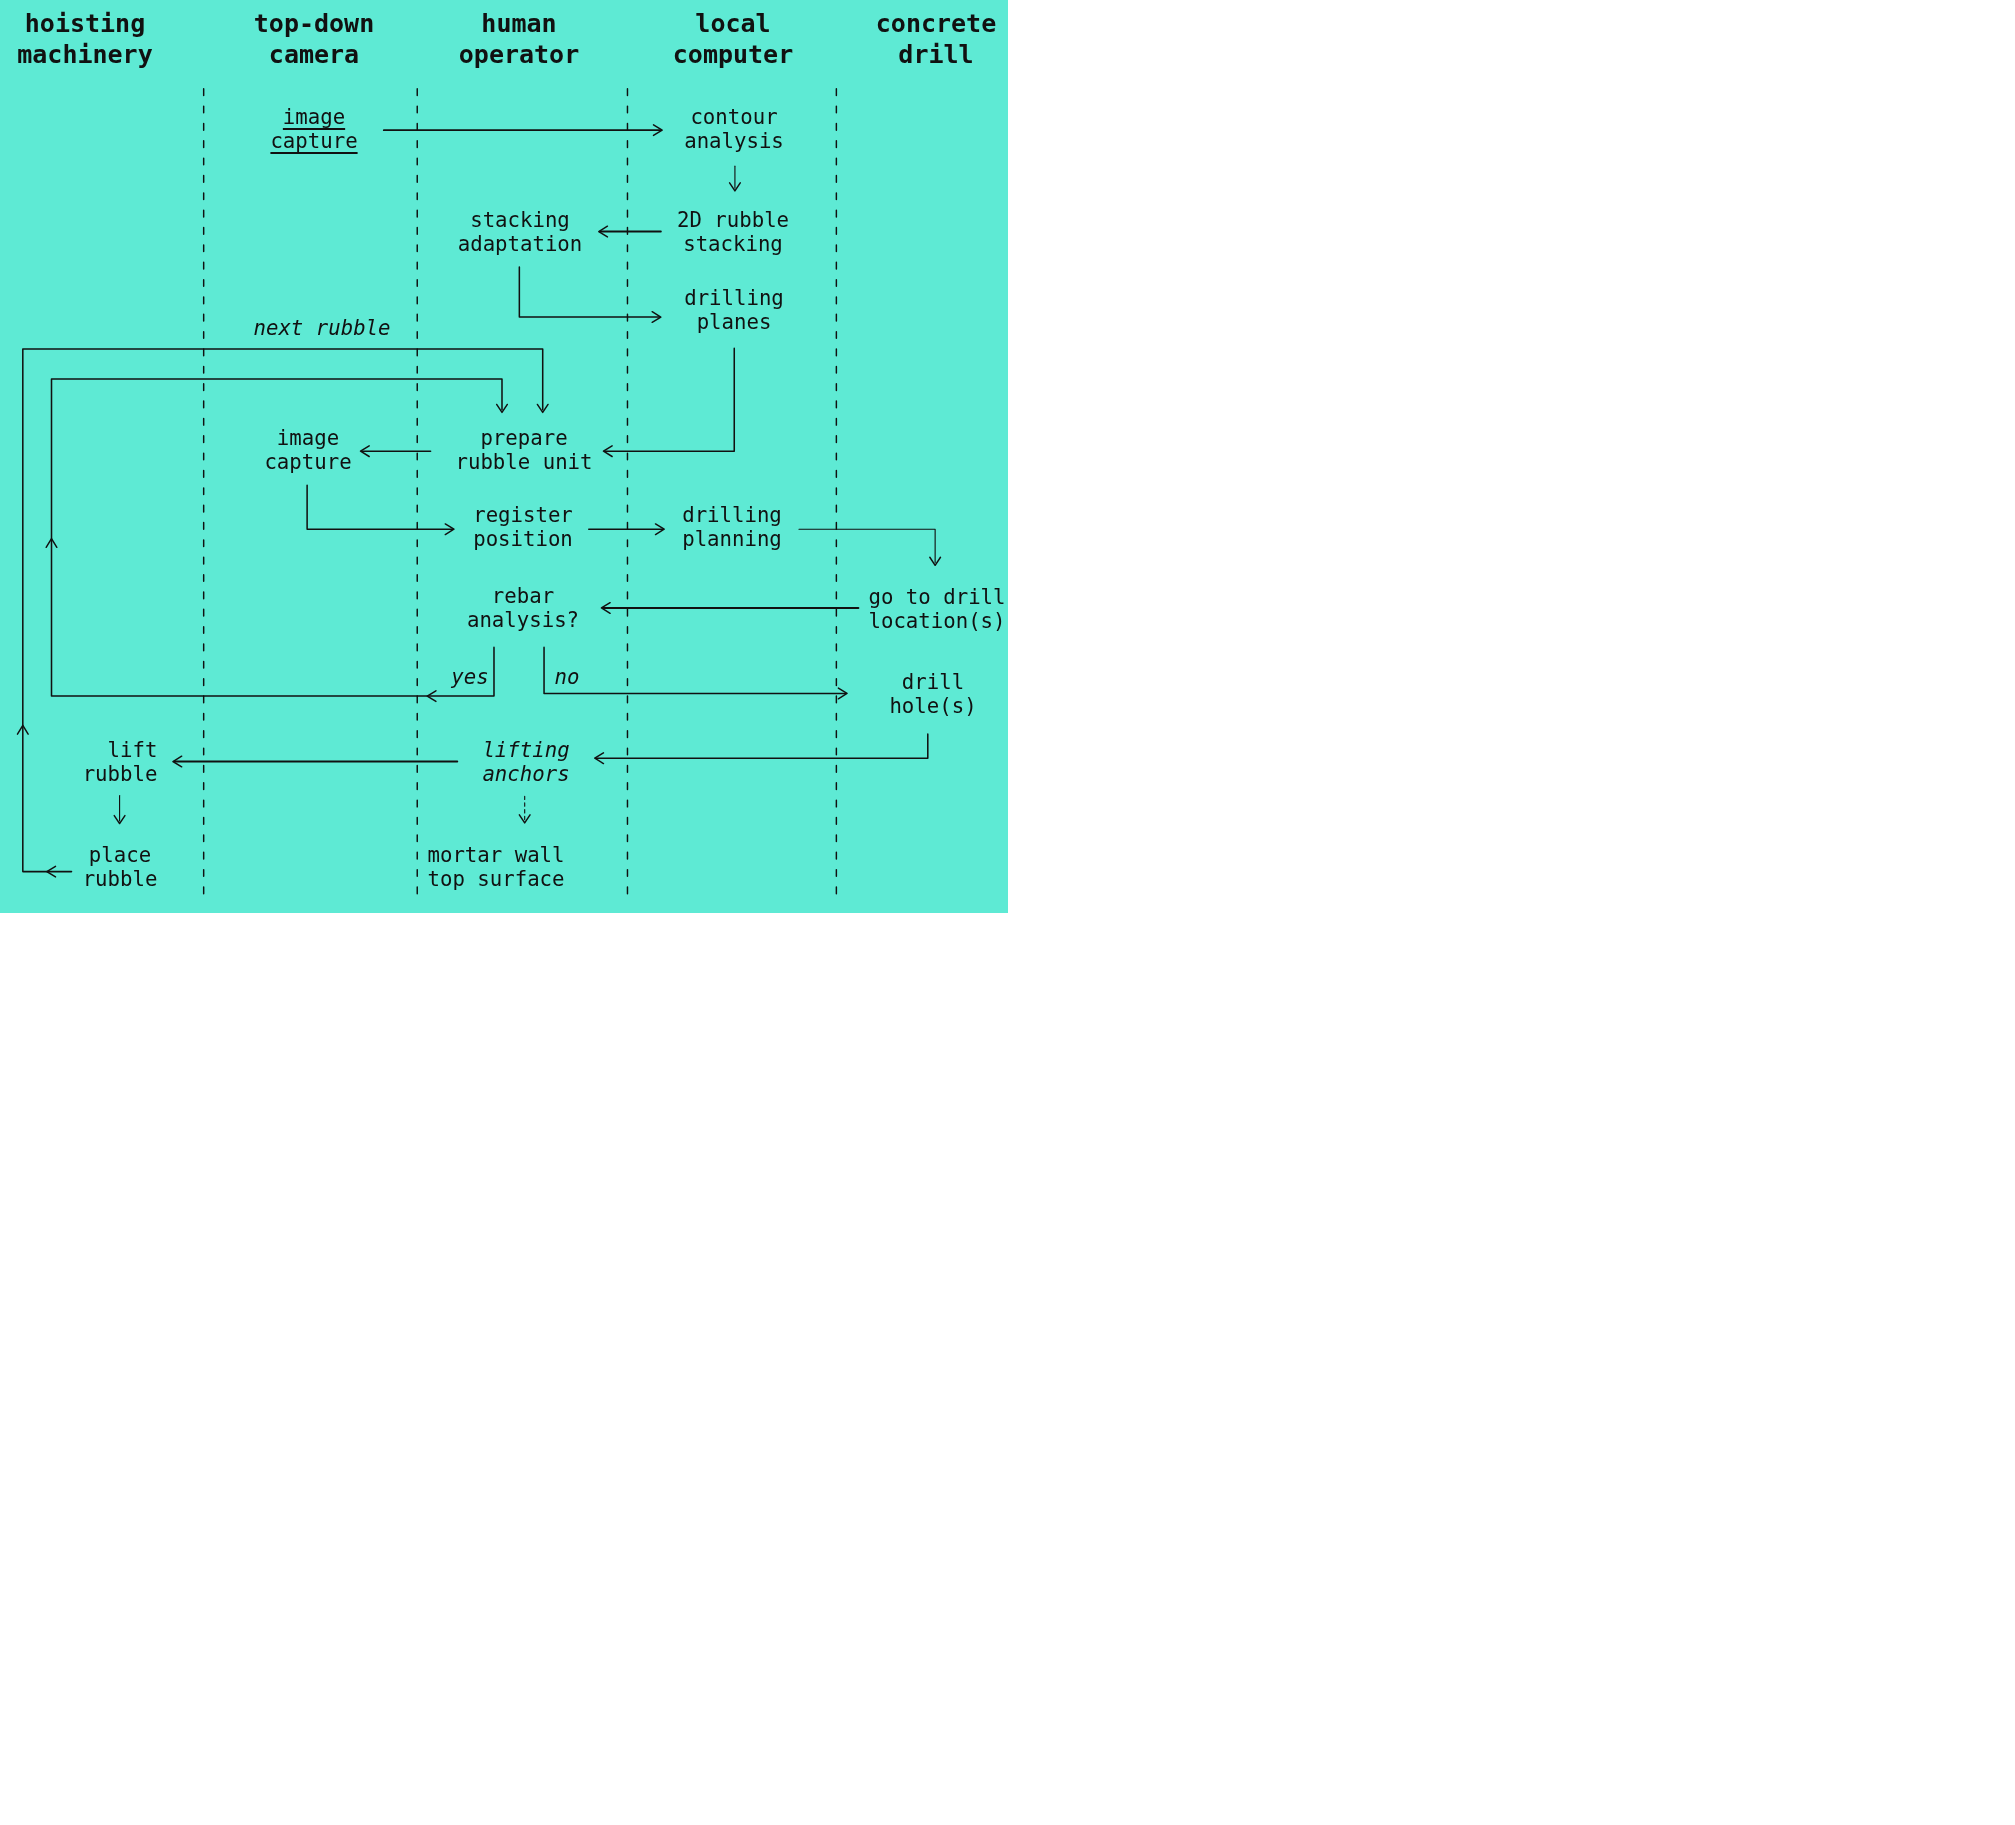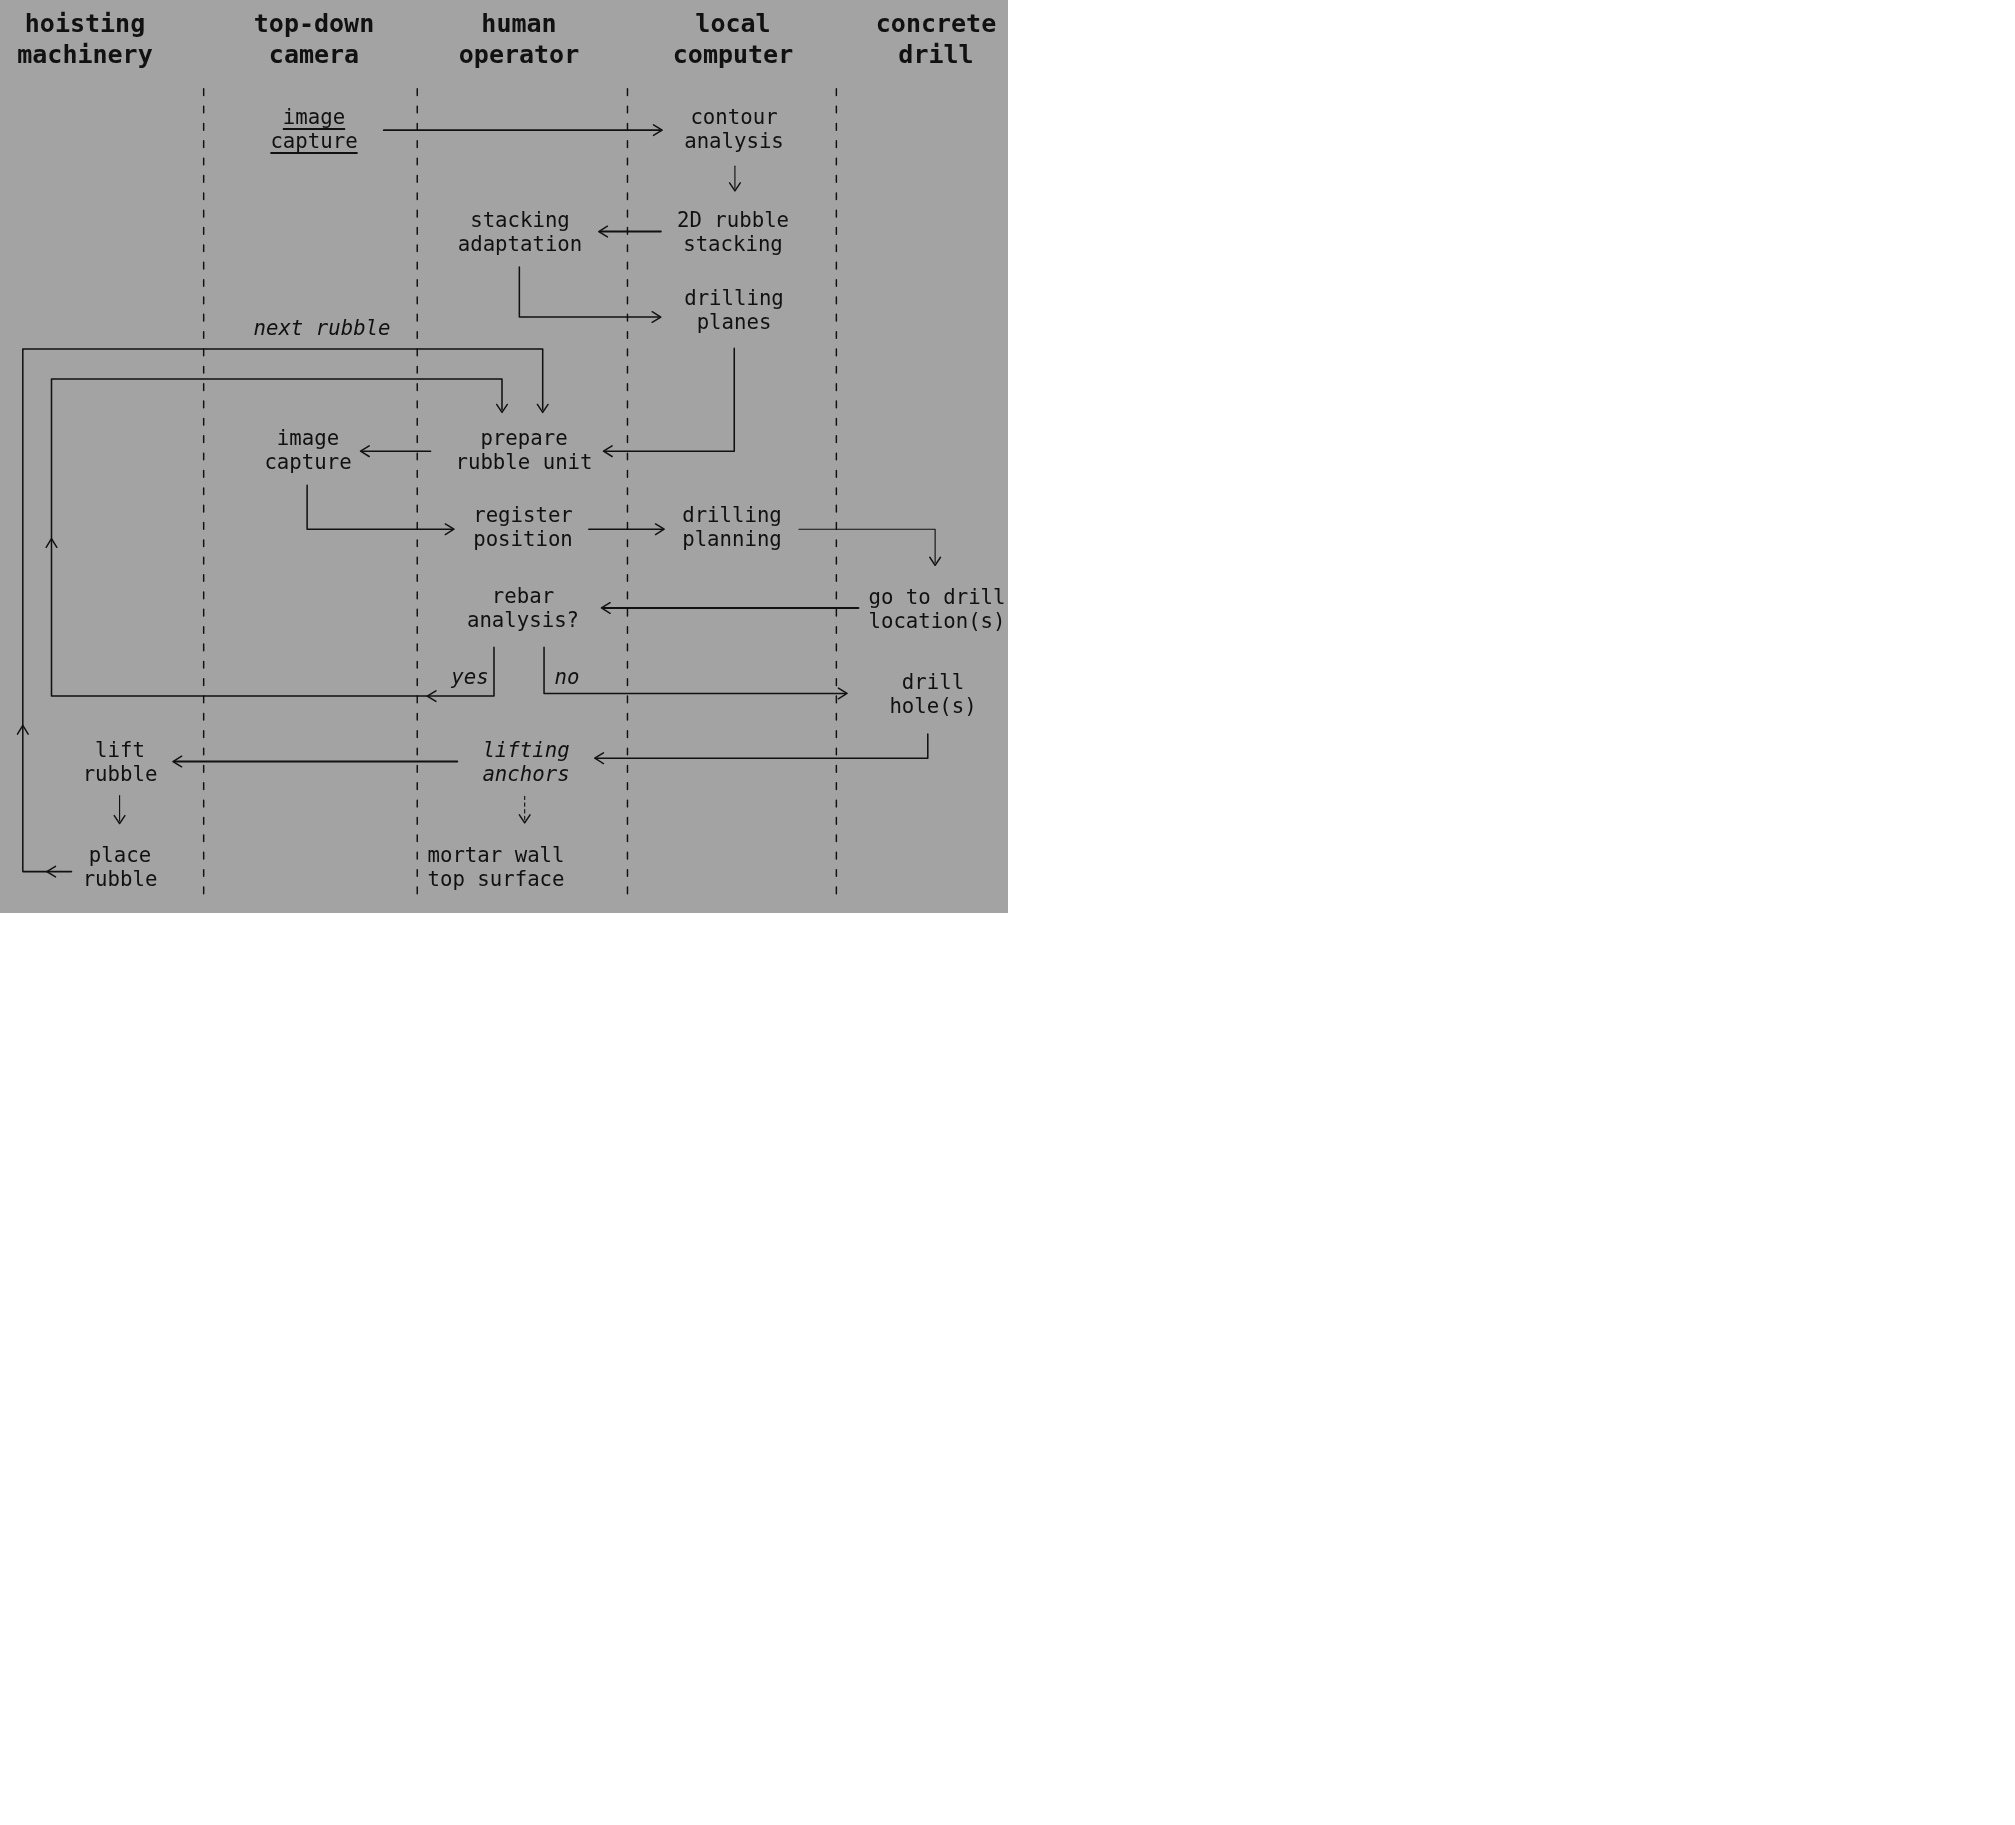--- a/index.html
+++ b/index.html
@@ -1,20 +1,20 @@
 <!DOCTYPE html>
 <html style="font-size:10.7px"><head>
 <meta charset="utf-8">
 <style>
   html,body{margin:0;padding:0;background:#ffffff;}
   .canvas{
     position:relative;
     width:1008px;
     height:913px;
-    background:#a3a3a3;
+    background:#5eead4;
     font-family:"DejaVu Sans Mono","Liberation Mono",monospace;
     color:#111111;
     overflow:hidden;
   }
   .wires{position:absolute;left:0;top:0;width:100%;height:100%;}
   .wires path, .wires line{fill:none;stroke:#111111;stroke-linecap:round;stroke-linejoin:round;}
   .lane{stroke-width:2.2;stroke-dasharray:10 16;}
   .w-thick{stroke-width:2.9;}
   .w-med{stroke-width:2.3;}
   .w-thin{stroke-width:1.7;}
@@ -164,21 +164,21 @@
   <div class="t" style="left:523px;top:527px;">register
 position</div>
   <div class="t" style="left:732px;top:527px;">drilling
 planning</div>
   <div class="t" style="left:937px;top:609px;">go to drill
 location(s)</div>
   <div class="t" style="left:523px;top:608px;">rebar
 analysis?</div>
   <div class="t" style="left:933px;top:694px;">drill
 hole(s)</div>
-  <div class="t" style="left:120px;top:762px;">lift
+  <div class="t" style="left:120px;top:762px;text-align:right;">lift
 rubble</div>
   <div class="t" style="left:526px;top:762px;font-style:italic;">lifting
 anchors</div>
   <div class="t" style="left:120px;top:867px;">place
 rubble</div>
   <div class="t" style="left:496px;top:867px;text-align:right;">mortar wall
 top surface</div>
 
   <div class="t em" style="left:322px;top:328px;text-align:center;">next rubble</div>
   <div class="t em" style="left:470px;top:677px;text-align:center;">yes</div>

